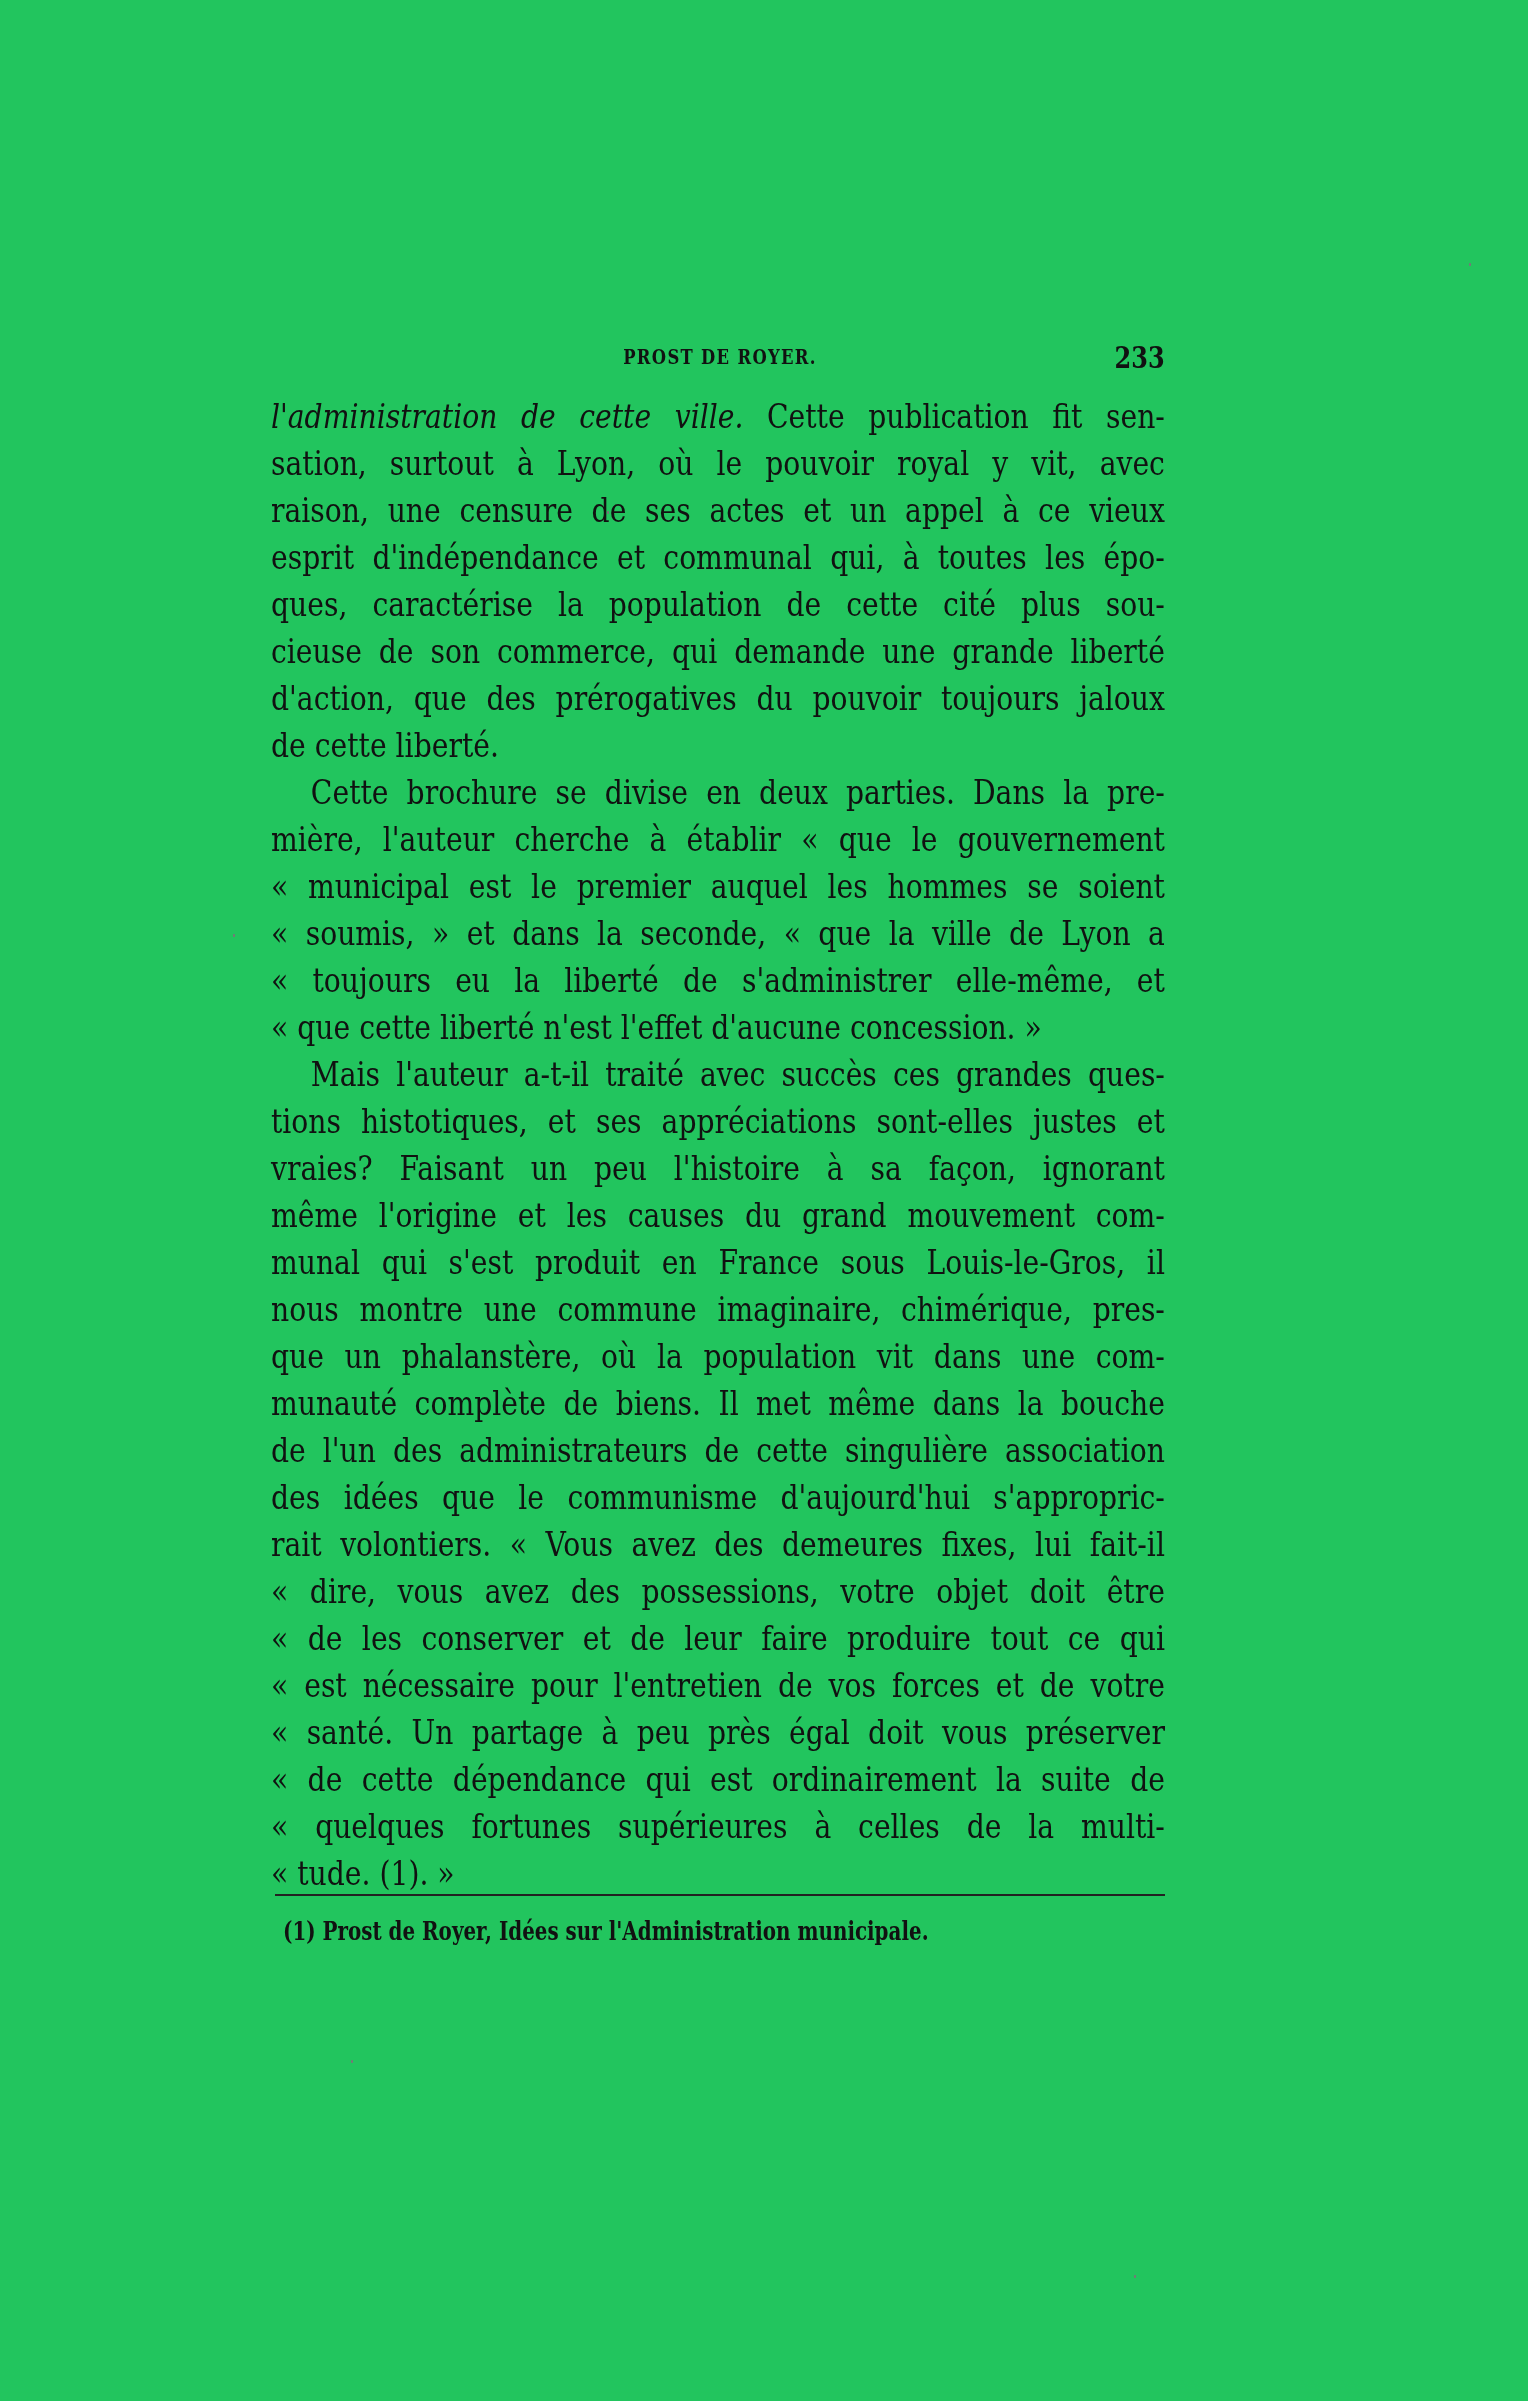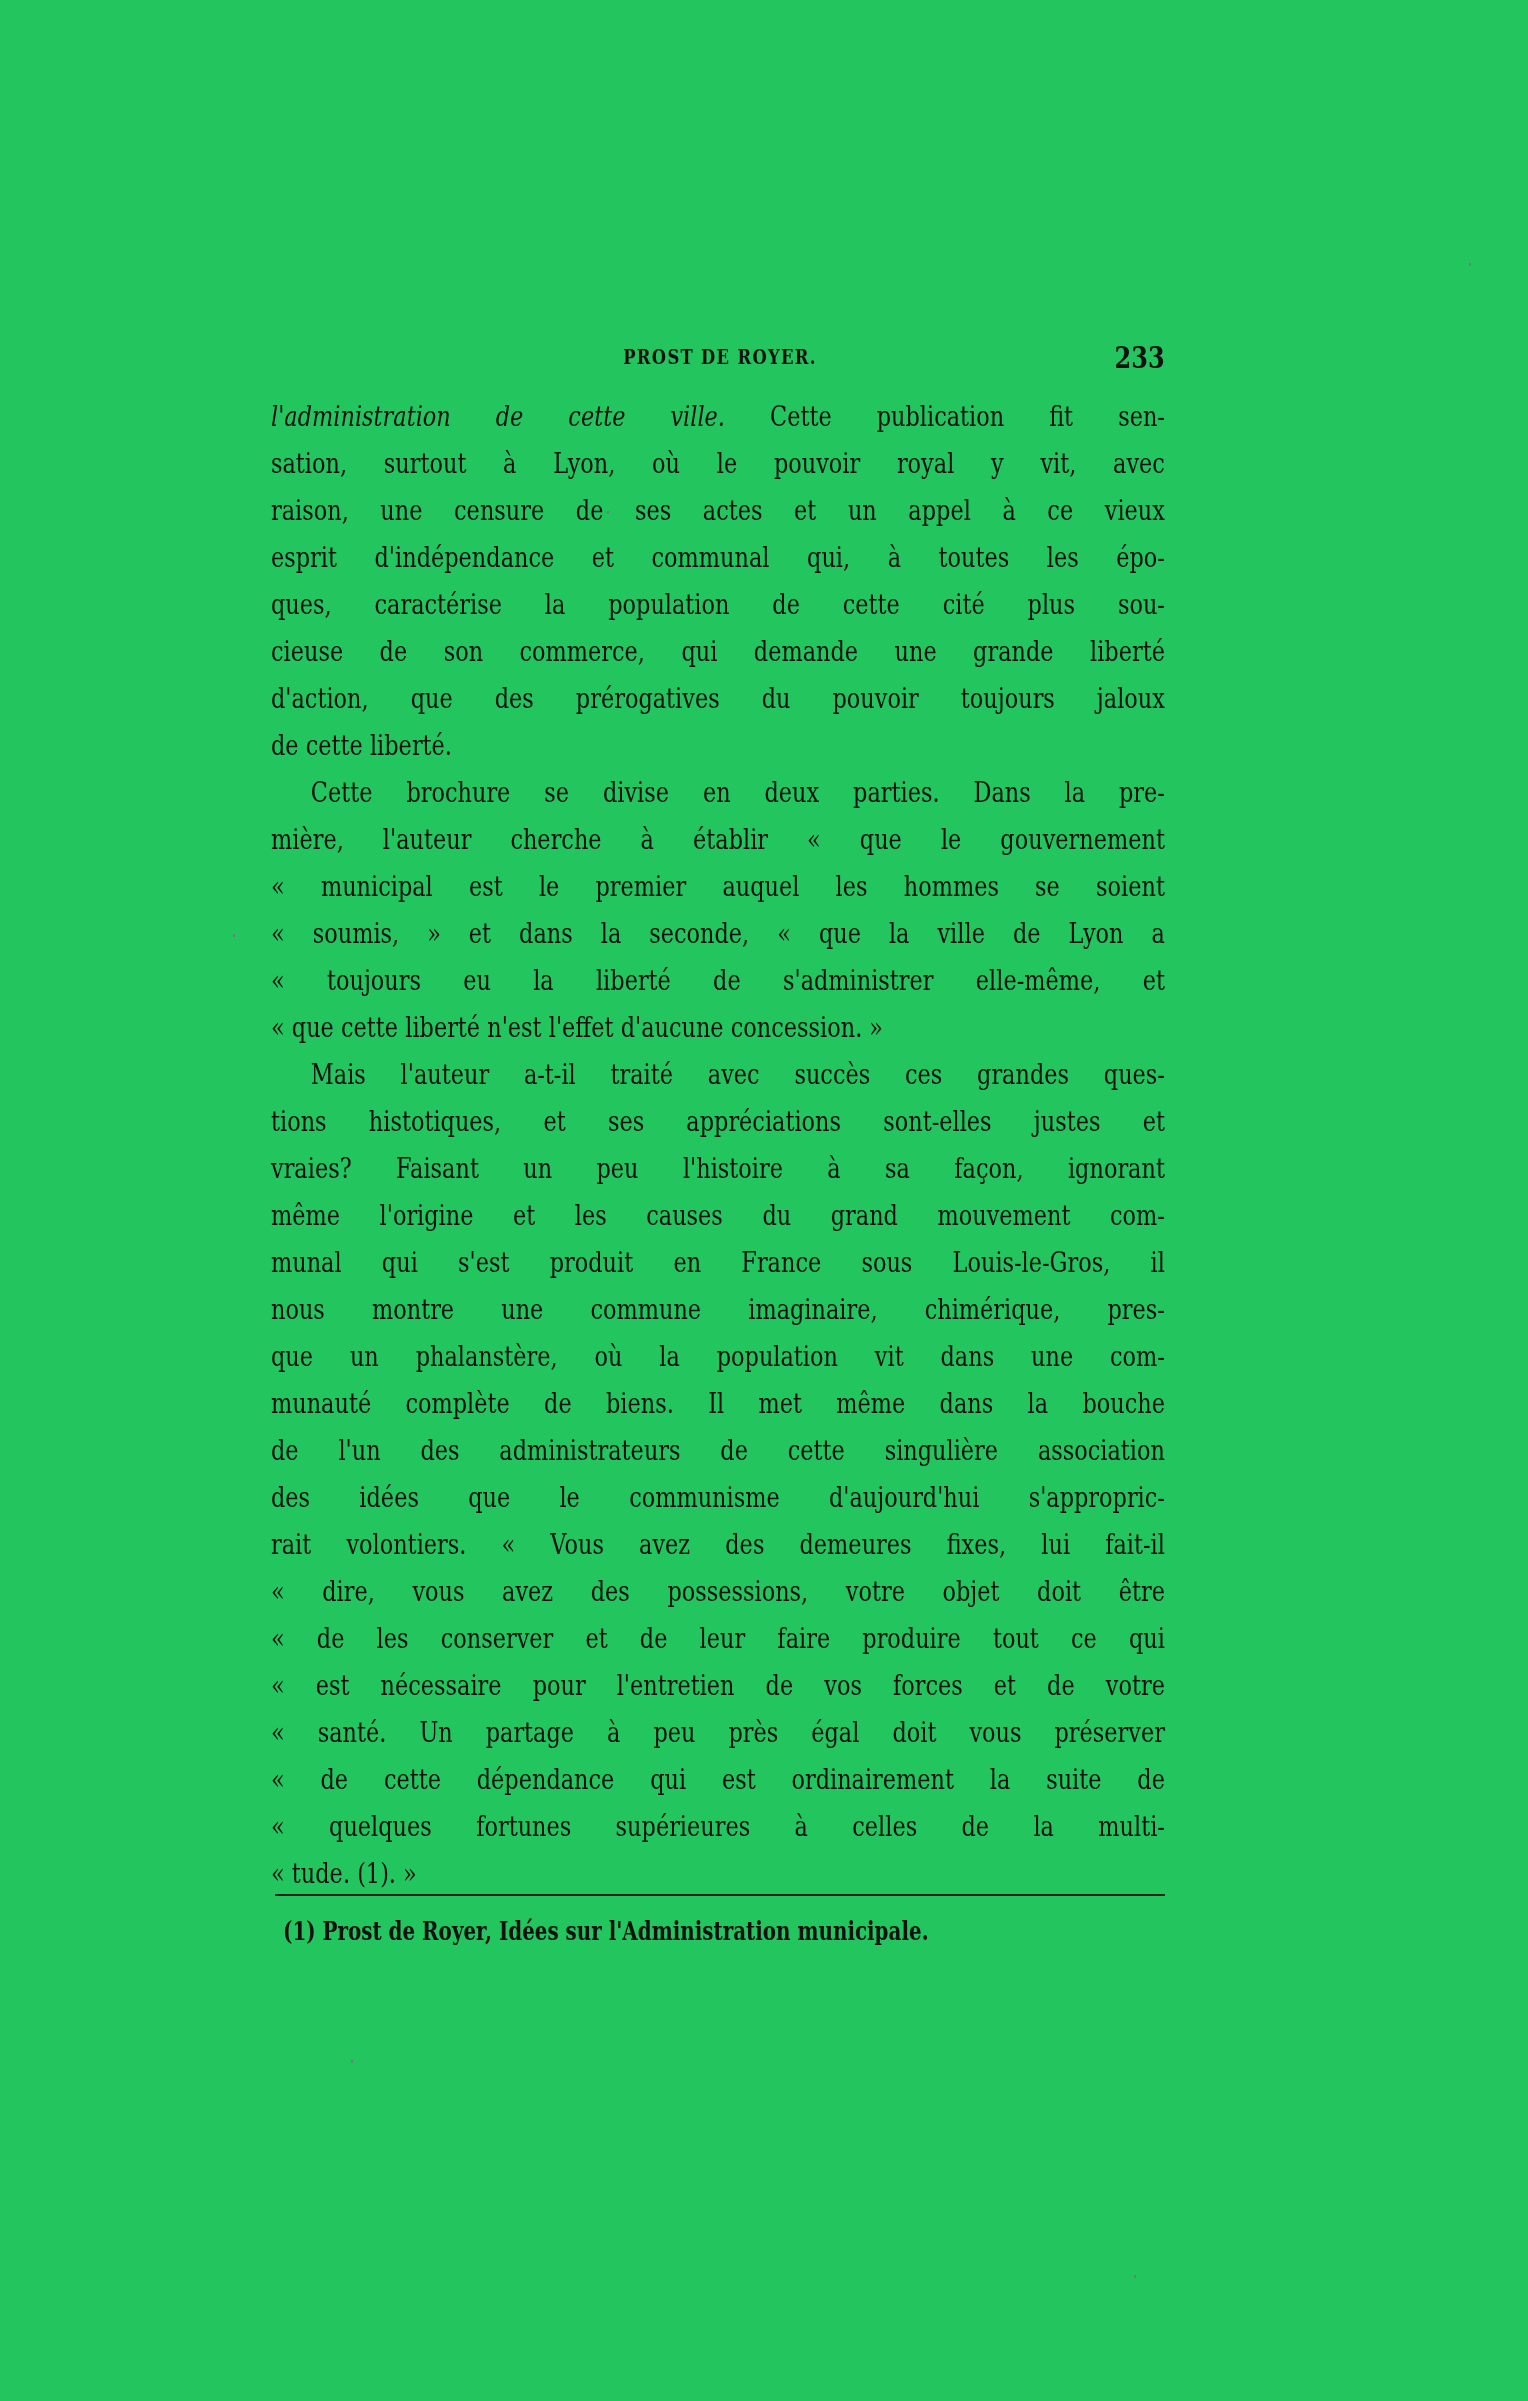--- a/index.html
+++ b/index.html
@@ -13,21 +13,21 @@
     position: absolute; left: 0; right: 0; text-align: center; top: 3.2px;
     font-size: 20px; font-weight: bold; letter-spacing: 1.6px;
     transform: scaleX(0.82);
   }
   .page-number {
     position: absolute; right: 0; top: -1.6px; font-size: 30px; font-weight: bold;
     transform: scaleX(0.8); transform-origin: right center;
   }
   .body-text {
     position: absolute; left: 271px; top: 393px; width: 894px;
-    font-family: "DejaVu Serif", serif; font-size: 27px; line-height: 47px; color: #111;
+    font-family: "DejaVu Serif", serif; font-size: 34px; line-height: 47px; color: #111;
   }
   .line {
     display: block; white-space: nowrap; text-align: justify; text-align-last: justify;
     width: 894px; transform: scaleX(0.83); transform-origin: left center; width: 1077px;
   }
   .line.last { text-align-last: left; }
   .line.indent { padding-left: 48px; box-sizing: border-box; }
   .italic { font-style: italic; }
   .footnote-rule {
     position: absolute; left: 275px; top: 1894px; width: 890px; height: 0;

